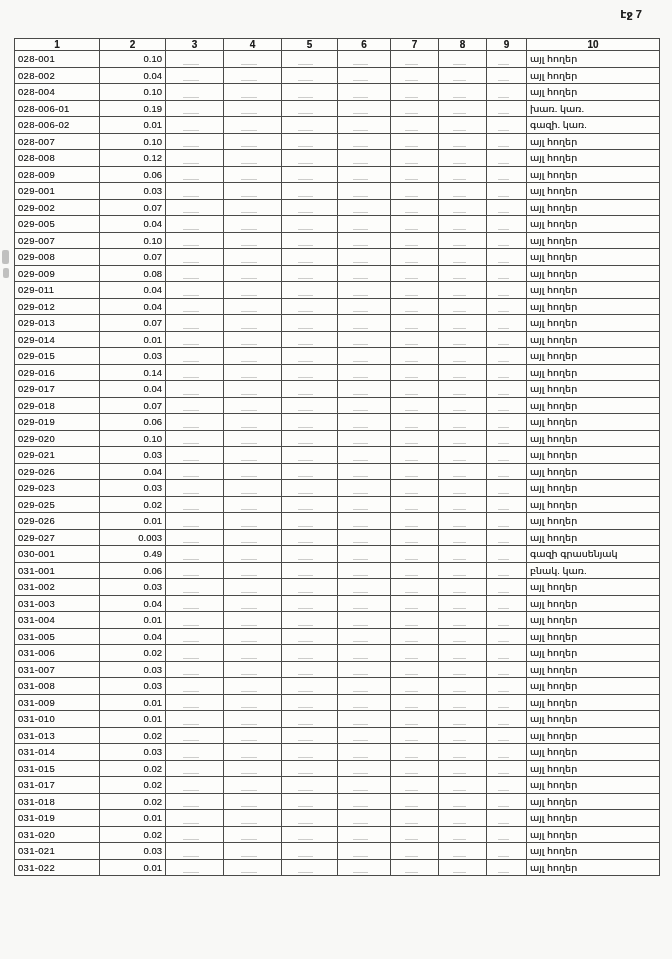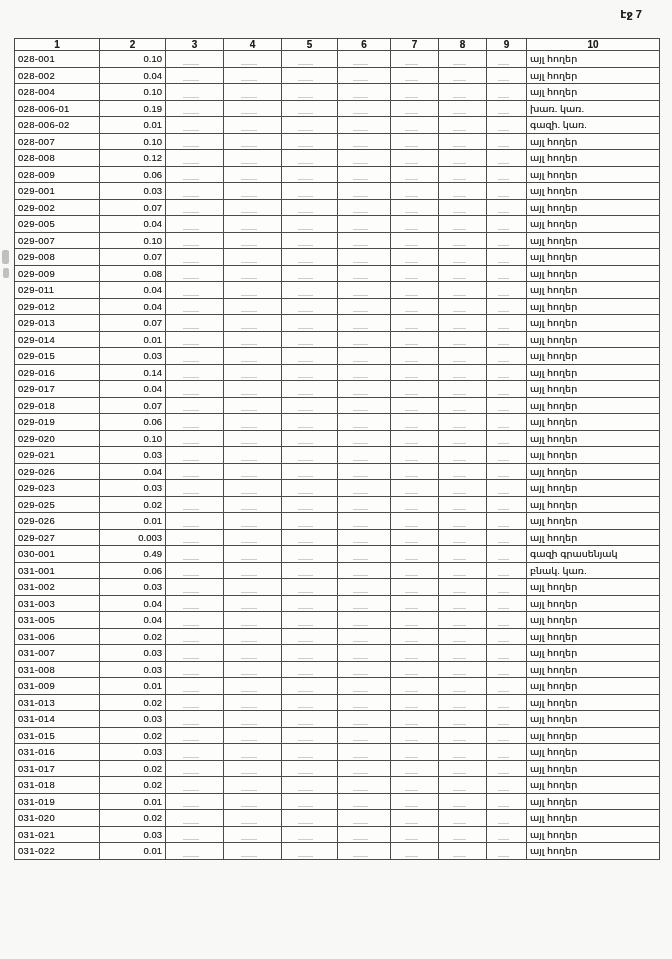--- a/index.html
+++ b/index.html
@@ -520,20 +520,32 @@
         <td class="c3 empty"></td>
         <td class="c4 empty"></td>
         <td class="c5 empty"></td>
         <td class="c6 empty"></td>
         <td class="c7 empty"></td>
         <td class="c8 empty"></td>
         <td class="c9 empty"></td>
         <td class="c10">այլ հողեր</td>
       </tr>
       <tr>
+        <td class="c1">031-004</td>
+        <td class="c2">0.01</td>
+        <td class="c3 empty"></td>
+        <td class="c4 empty"></td>
+        <td class="c5 empty"></td>
+        <td class="c6 empty"></td>
+        <td class="c7 empty"></td>
+        <td class="c8 empty"></td>
+        <td class="c9 empty"></td>
+        <td class="c10">այլ հողեր</td>
+      </tr>
+      <tr>
         <td class="c1">031-005</td>
         <td class="c2">0.04</td>
         <td class="c3 empty"></td>
         <td class="c4 empty"></td>
         <td class="c5 empty"></td>
         <td class="c6 empty"></td>
         <td class="c7 empty"></td>
         <td class="c8 empty"></td>
         <td class="c9 empty"></td>
         <td class="c10">այլ հողեր</td>
@@ -580,20 +592,32 @@
         <td class="c3 empty"></td>
         <td class="c4 empty"></td>
         <td class="c5 empty"></td>
         <td class="c6 empty"></td>
         <td class="c7 empty"></td>
         <td class="c8 empty"></td>
         <td class="c9 empty"></td>
         <td class="c10">այլ հողեր</td>
       </tr>
       <tr>
+        <td class="c1">031-010</td>
+        <td class="c2">0.01</td>
+        <td class="c3 empty"></td>
+        <td class="c4 empty"></td>
+        <td class="c5 empty"></td>
+        <td class="c6 empty"></td>
+        <td class="c7 empty"></td>
+        <td class="c8 empty"></td>
+        <td class="c9 empty"></td>
+        <td class="c10">այլ հողեր</td>
+      </tr>
+      <tr>
         <td class="c1">031-013</td>
         <td class="c2">0.02</td>
         <td class="c3 empty"></td>
         <td class="c4 empty"></td>
         <td class="c5 empty"></td>
         <td class="c6 empty"></td>
         <td class="c7 empty"></td>
         <td class="c8 empty"></td>
         <td class="c9 empty"></td>
         <td class="c10">այլ հողեր</td>
@@ -606,32 +630,20 @@
         <td class="c5 empty"></td>
         <td class="c6 empty"></td>
         <td class="c7 empty"></td>
         <td class="c8 empty"></td>
         <td class="c9 empty"></td>
         <td class="c10">այլ հողեր</td>
       </tr>
       <tr>
         <td class="c1">031-015</td>
         <td class="c2">0.02</td>
-        <td class="c3 empty"></td>
-        <td class="c4 empty"></td>
-        <td class="c5 empty"></td>
-        <td class="c6 empty"></td>
-        <td class="c7 empty"></td>
-        <td class="c8 empty"></td>
-        <td class="c9 empty"></td>
-        <td class="c10">այլ հողեր</td>
-      </tr>
-      <tr>
-        <td class="c1">031-016</td>
-        <td class="c2">0.03</td>
         <td class="c3 empty"></td>
         <td class="c4 empty"></td>
         <td class="c5 empty"></td>
         <td class="c6 empty"></td>
         <td class="c7 empty"></td>
         <td class="c8 empty"></td>
         <td class="c9 empty"></td>
         <td class="c10">այլ հողեր</td>
       </tr>
       <tr>

